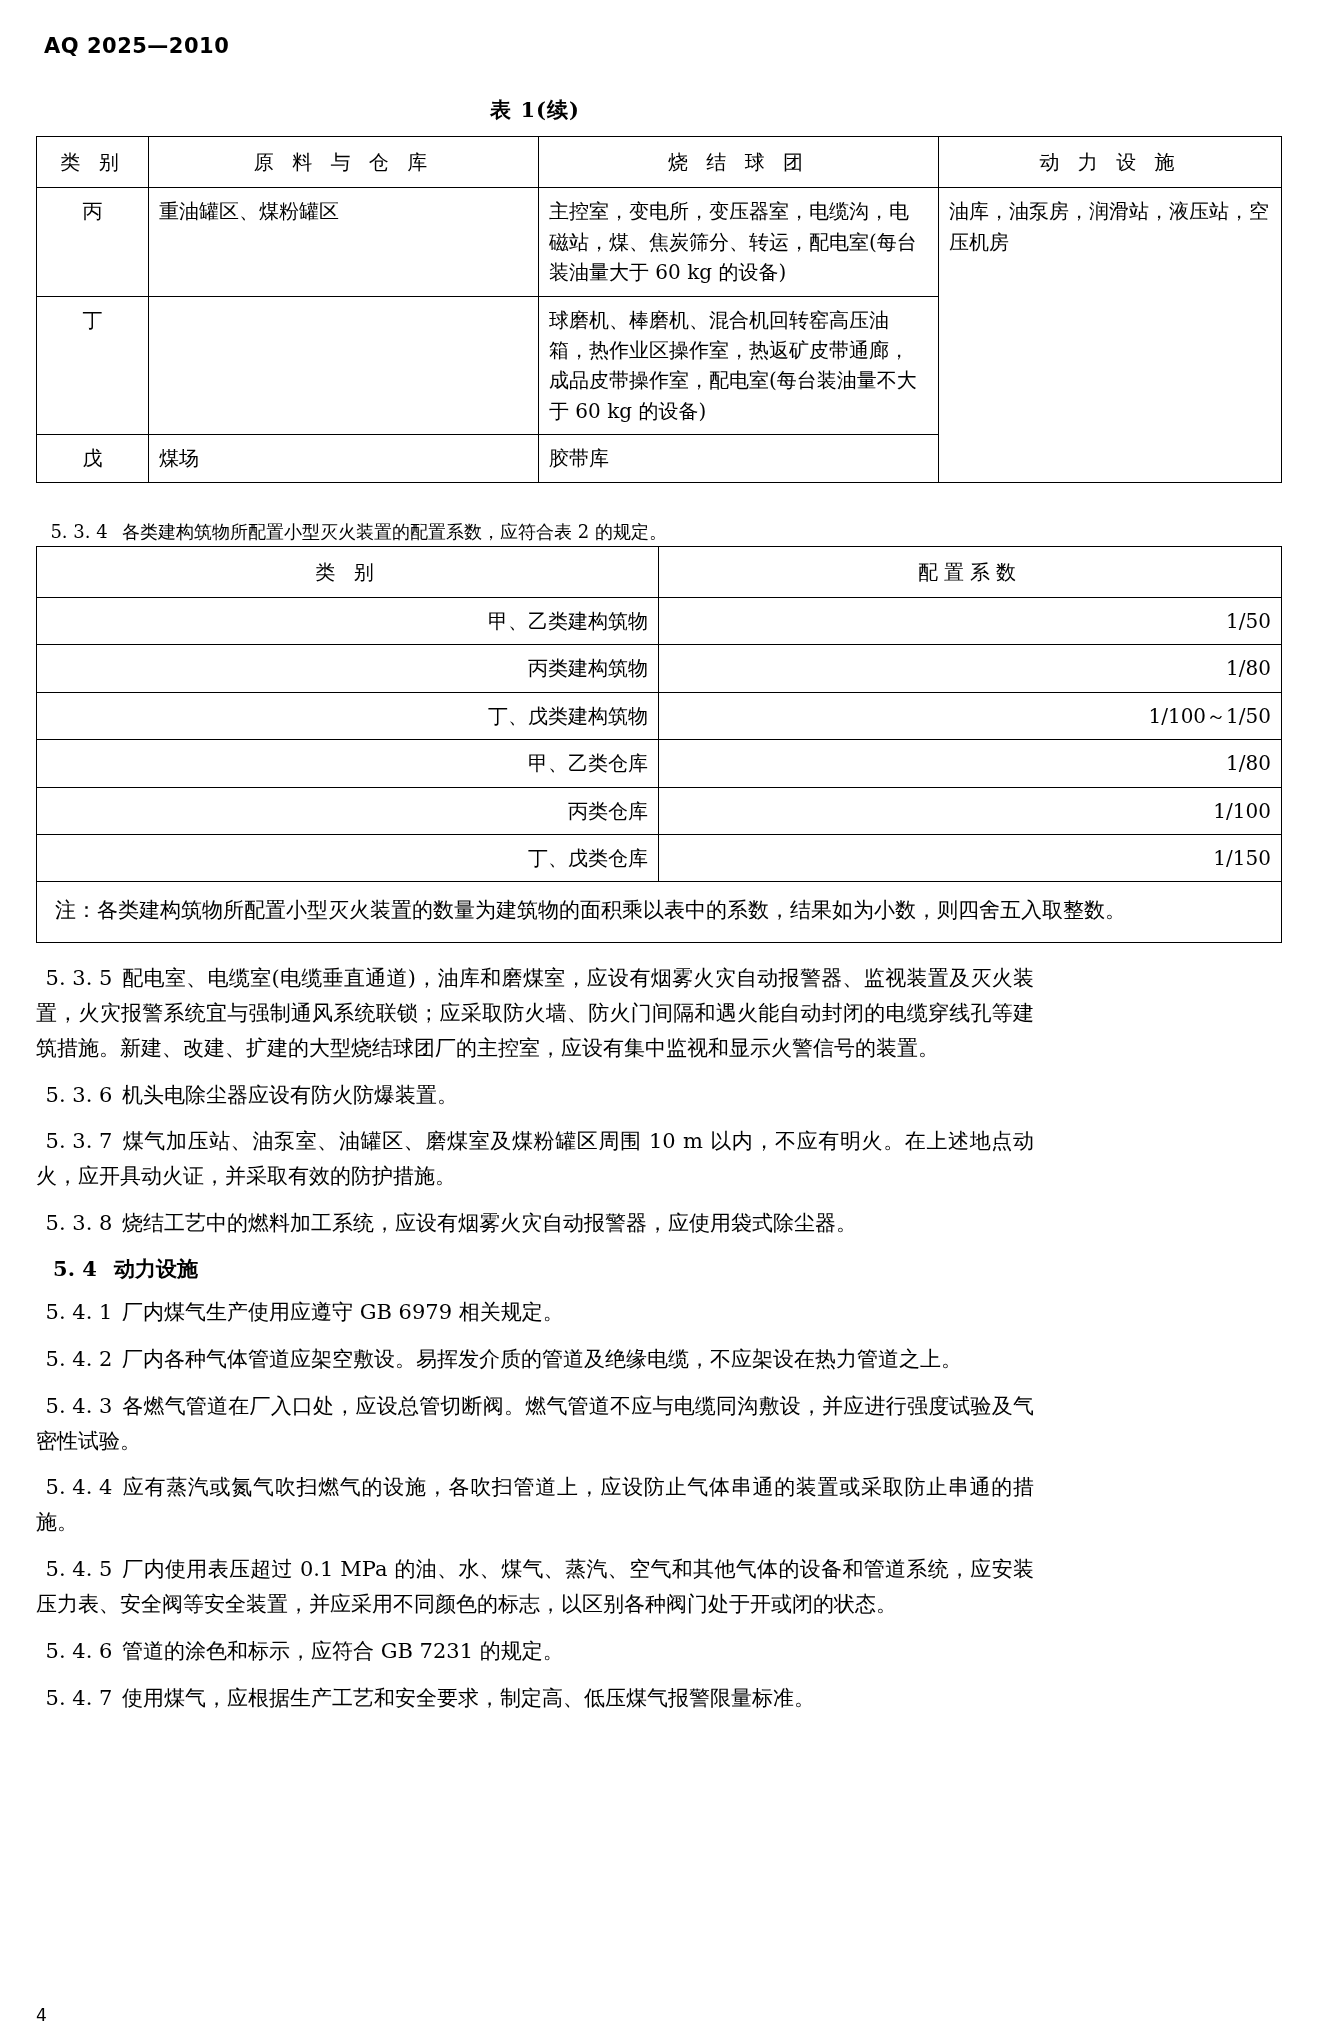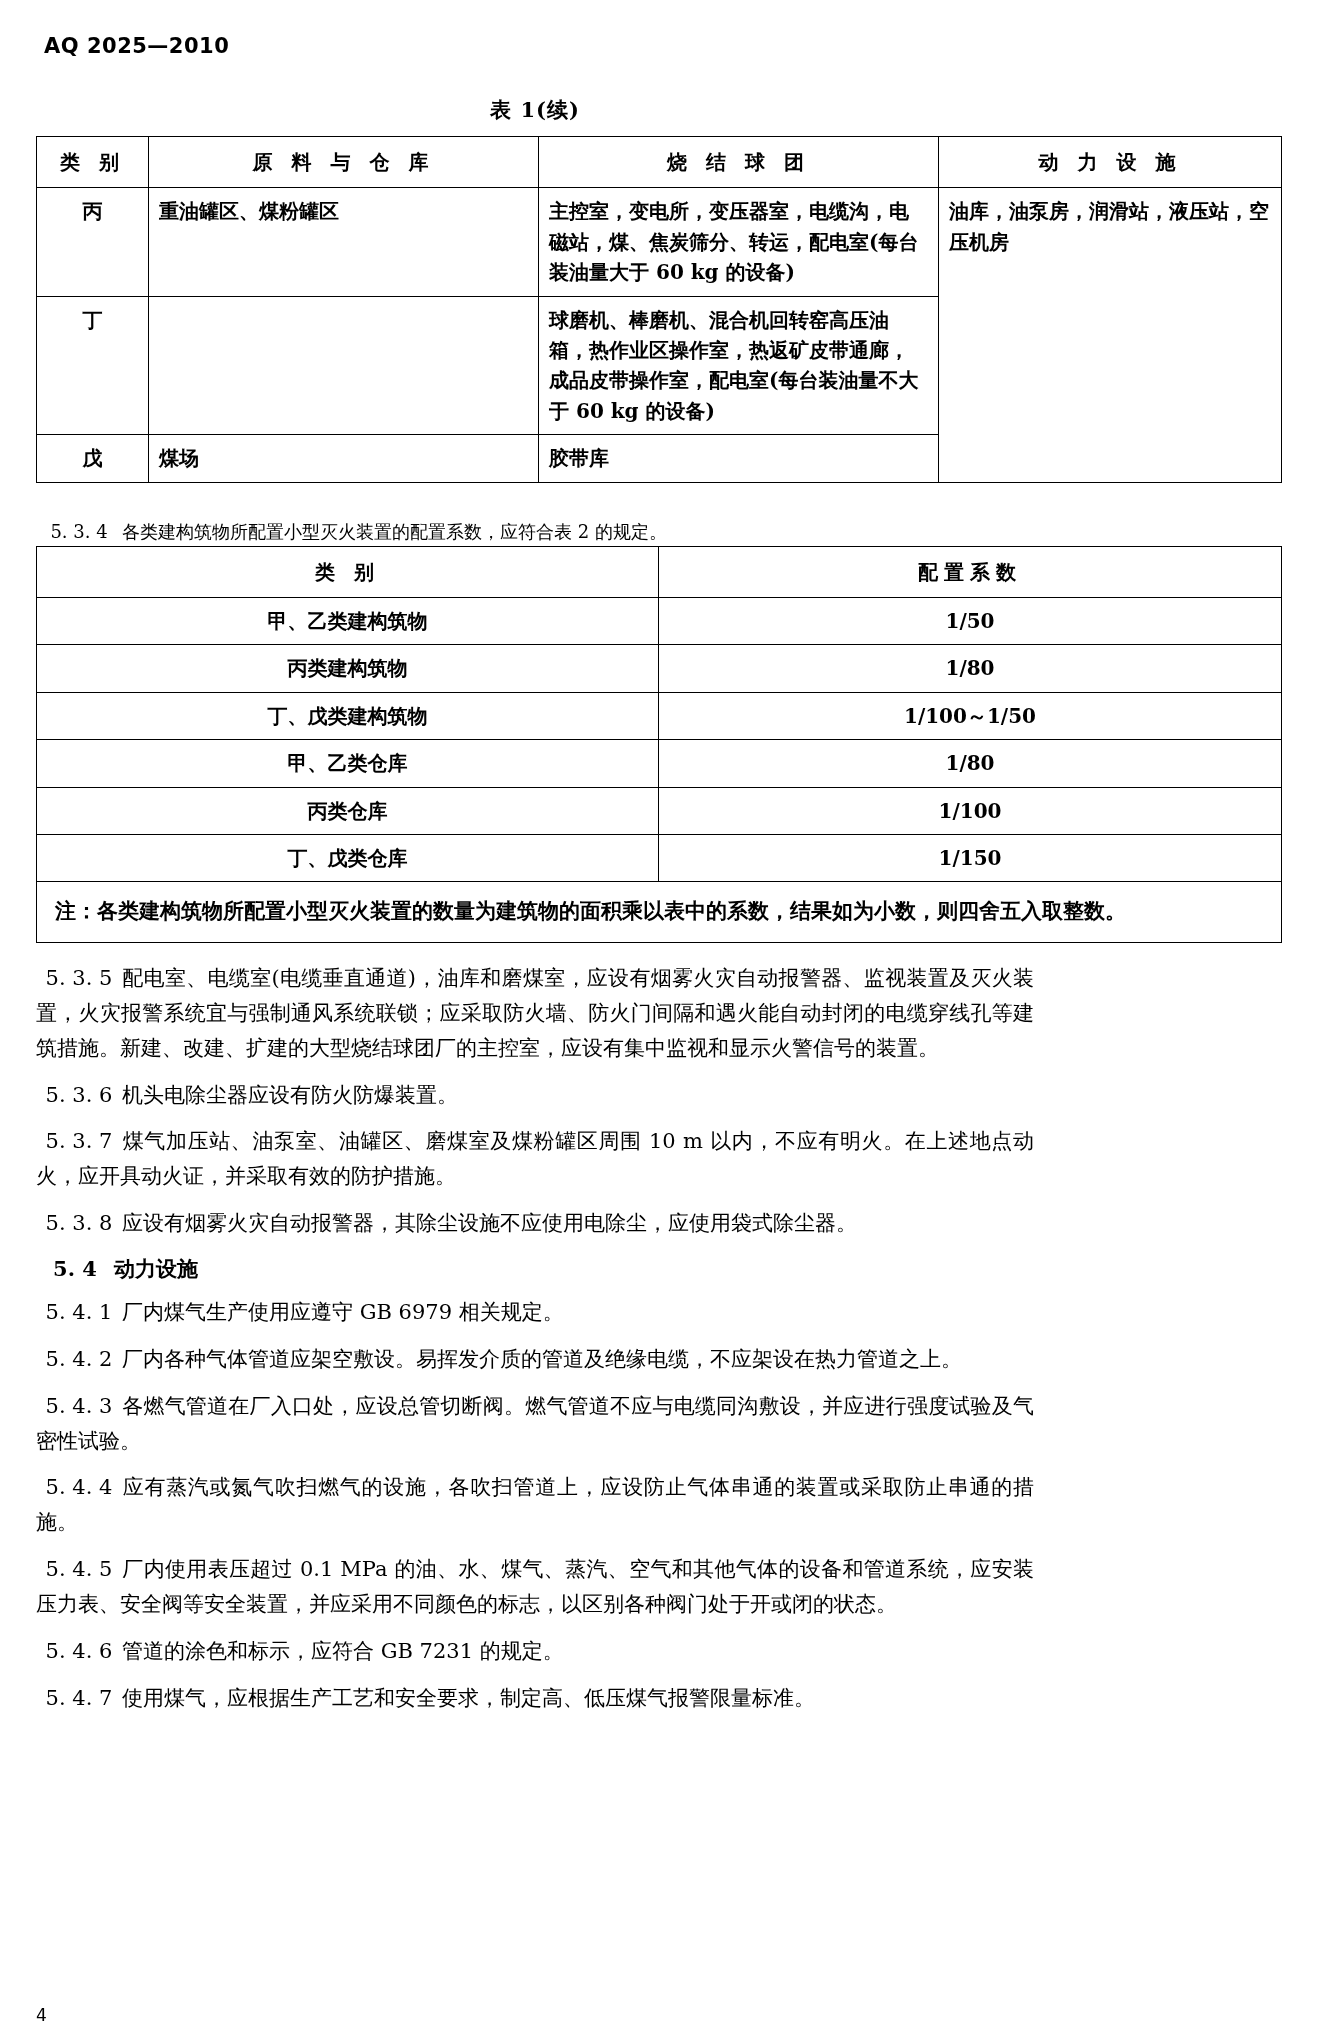--- a/index.html
+++ b/index.html
@@ -44,21 +44,21 @@
     width: 1245px;
     margin: 0 auto;
     table-layout: fixed;
   }
   table.doc td, table.doc th {
     border: 1px solid #000;
     vertical-align: top;
     font-size: 20px;
     line-height: 1.52;
     padding: 8px 10px;
-    font-weight: bold;
+    font-weight: normal;
   }
   table.doc thead td {
     text-align: center;
     padding: 10px 8px;
     letter-spacing: 6px;
   }
   .t1 col.c1 { width: 112px; }
   .t1 col.c2 { width: 390px; }
   .t1 col.c3 { width: 400px; }
   .t1 col.c4 { width: 343px; }
@@ -94,21 +94,21 @@
     font-size: 21px;
     font-weight: bold;
     margin: 14px 0 0 0;
   }
   .sub-head .sec-num { font-weight: bold; min-width: 78px;}
 
   .t2wrap table.doc { width: 1245px; }
   .t2 col.c1 { width: 622px; }
   .t2 col.c2 { width: 623px; }
   .t2 td {
-    text-align: center;
+    text-align: right;
     padding: 11px 8px;
   }
   .t2 thead td { letter-spacing: 6px; padding: 12px 8px; }
   .t2 td.note {
     text-align: left;
     letter-spacing: 0;
     line-height: 1.6;
     padding: 12px 18px 14px 18px;
     font-size: 21px;
   }
@@ -219,21 +219,21 @@
 
   <p class="body-par">
     <span class="sec-num">5. 3. 6</span><span>机头电除尘器应设有防火防爆装置。</span>
   </p>
 
   <p class="body-par">
     <span class="sec-num">5. 3. 7</span><span>煤气加压站、油泵室、油罐区、磨煤室及煤粉罐区周围 10 m 以内，不应有明火。在上述地点动火，应开具动火证，并采取有效的防护措施。</span>
   </p>
 
   <p class="body-par">
-    <span class="sec-num">5. 3. 8</span><span>应设有烟雾火灾自动报警器，其除尘设施不应使用电除尘，应使用袋式除尘器。</span>
+    <span class="sec-num">5. 3. 8</span><span>烧结工艺中的燃料加工系统，应设有烟雾火灾自动报警器，应使用袋式除尘器。</span>
   </p>
 
   <p class="sub-head">
     <span class="sec-num">5. 4</span><span>动力设施</span>
   </p>
 
   <p class="body-par">
     <span class="sec-num">5. 4. 1</span><span>厂内煤气生产使用应遵守 GB 6979 相关规定。</span>
   </p>
 

